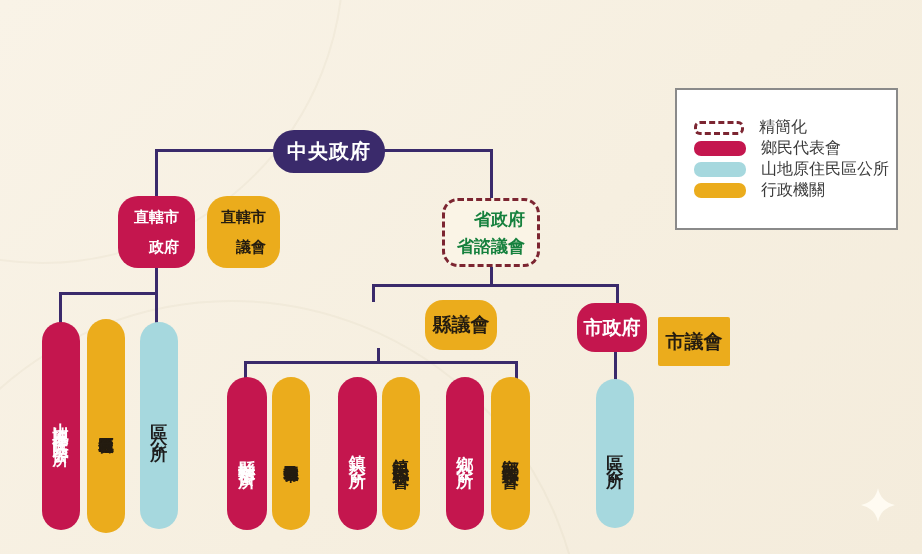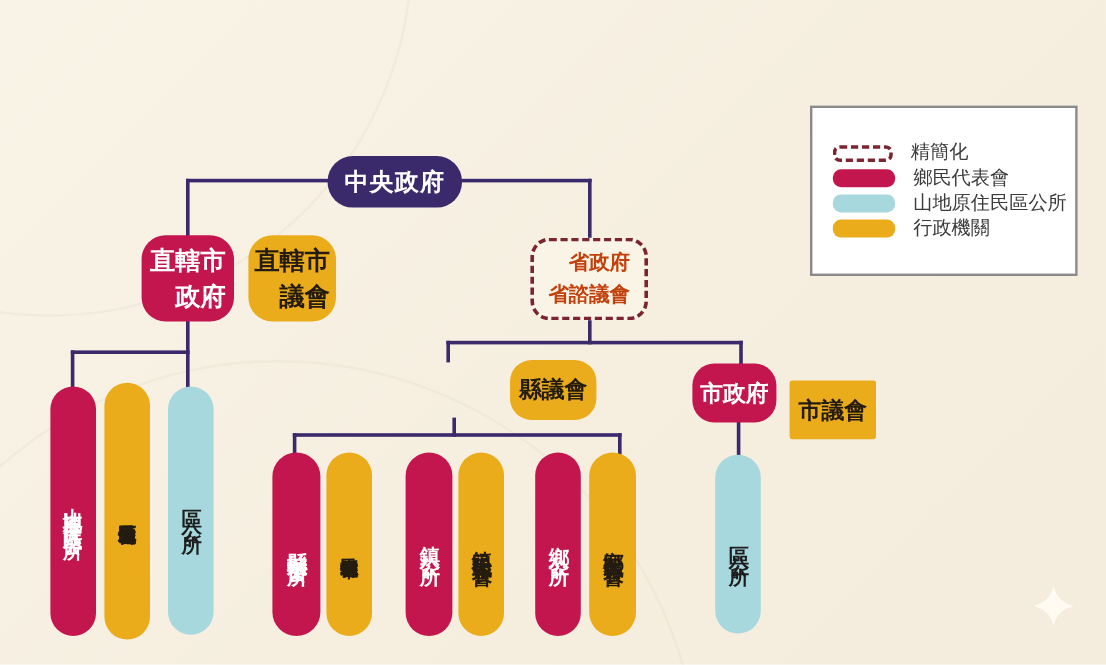--- a/index.html
+++ b/index.html
@@ -15,32 +15,32 @@
   .line{position:absolute;background:#3A2A6B;z-index:1;}
   .node{
     position:absolute;display:flex;align-items:center;justify-content:center;
     text-align:right;font-weight:bold;z-index:2;box-sizing:border-box;
   }
   .purple{background:#3A2A6B;color:#ffffff;}
   .red{background:#C4164E;color:#ffffff;}
   .yellow{background:#EBAC1C;color:#241c10;}
   .blue{background:#A6D8DE;color:#1d1d1d;}
   .dashedbox{
-    background:#FAF4E6;border:3px dashed #7C2531;color:#c2410c;
+    background:#FAF4E6;border:3px dashed #7C2531;color:#15803d;
   }
   .ml{white-space:pre-line;}
   .pill{border-radius:20px;}
   .vlabel{writing-mode:vertical-rl;text-orientation:upright;line-height:1.2;}
   .ls10{letter-spacing:10px;font-size:17px;}
   .ls8{letter-spacing:8px;font-size:17px;}
   .ls4{letter-spacing:4px;font-size:16px;}
   .ls3{letter-spacing:3px;font-size:17px;}
   .ls0{letter-spacing:0;font-size:15px;}
   .fz20{font-size:20px;letter-spacing:1px;}
-  .fz19{font-size:21px;line-height:30px;}
+  .fz19{font-size:15px;line-height:30px;}
   .fz19s{font-size:19px;}
   .fz17{font-size:17px;line-height:27px;}
   .legend{
     position:absolute;left:675px;top:88px;width:223px;height:142px;
     background:#ffffff;border:2px solid #8A8A8A;box-sizing:border-box;
     display:flex;flex-direction:column;justify-content:center;gap:0;
     padding-left:17px;z-index:3;
   }
   .legend-row{display:flex;align-items:center;gap:15px;}
   .swatch{width:52px;height:15px;border-radius:7px;flex:none;box-sizing:border-box;}

